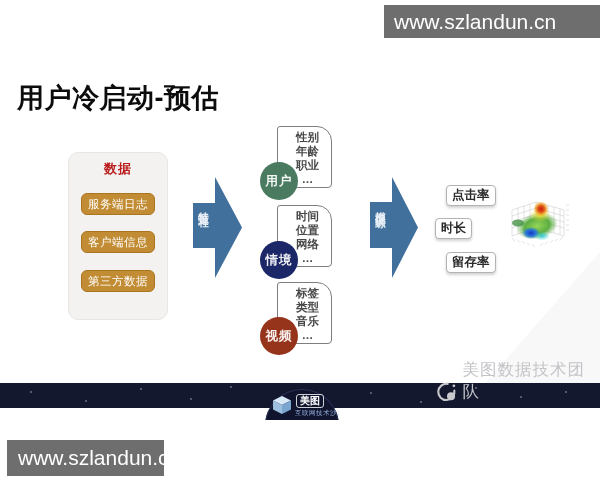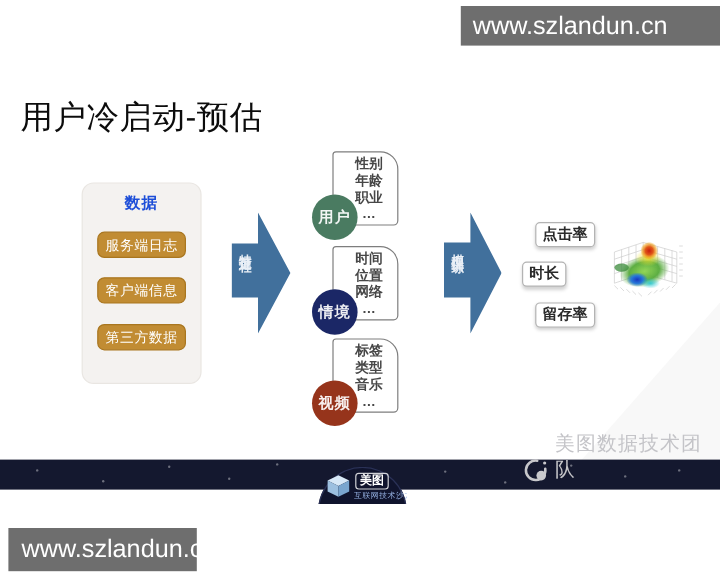--- a/index.html
+++ b/index.html
@@ -7,26 +7,26 @@
     position:relative;width:600px;height:480px;overflow:hidden;background:#fff;
     font-family:"Liberation Sans","DejaVu Sans",sans-serif;
   }
   
   .url-badge{position:absolute;background:var(--badge);color:#fff;
     font-size:21px;display:flex;align-items:center;}
   #badge-top{left:384px;top:5px;width:216px;height:33px;padding-left:10px;}
   #badge-bottom{left:7px;top:440px;width:146px;height:36px;padding-left:11px;}
   
   #title{position:absolute;left:17px;top:83px;font-size:27px;line-height:30px;
-    font-weight:400;color:#0c0c0c;letter-spacing:.5px;}
+    font-weight:700;color:#0c0c0c;letter-spacing:.5px;}
   
   #data-panel{position:absolute;left:68px;top:152px;width:100px;height:168px;
     background:var(--panel);border:1px solid #e9e6e2;border-radius:10px;box-sizing:border-box;}
   #data-panel .panel-label{margin-top:7px;text-align:center;font-size:13px;
-    font-weight:700;color:#1d4ed8;letter-spacing:1px;}
+    font-weight:700;color:#b91c1c;letter-spacing:1px;}
   .gold-btn{position:absolute;left:12px;width:74px;height:22px;border-radius:6px;
     background:var(--gold);border:1px solid var(--gold_border);box-sizing:border-box;
     color:#fff;font-size:11.5px;display:flex;align-items:center;justify-content:center;
     letter-spacing:.5px;}
   
   .big-arrow{position:absolute;}
   .arrow-label{position:absolute;writing-mode:vertical-rl;text-orientation:upright;
     color:#e9eff6;font-size:10.5px;line-height:12px;letter-spacing:2px;font-weight:600;}
   
   .feat-rect{position:absolute;left:277px;width:55px;height:62px;background:#fff;

